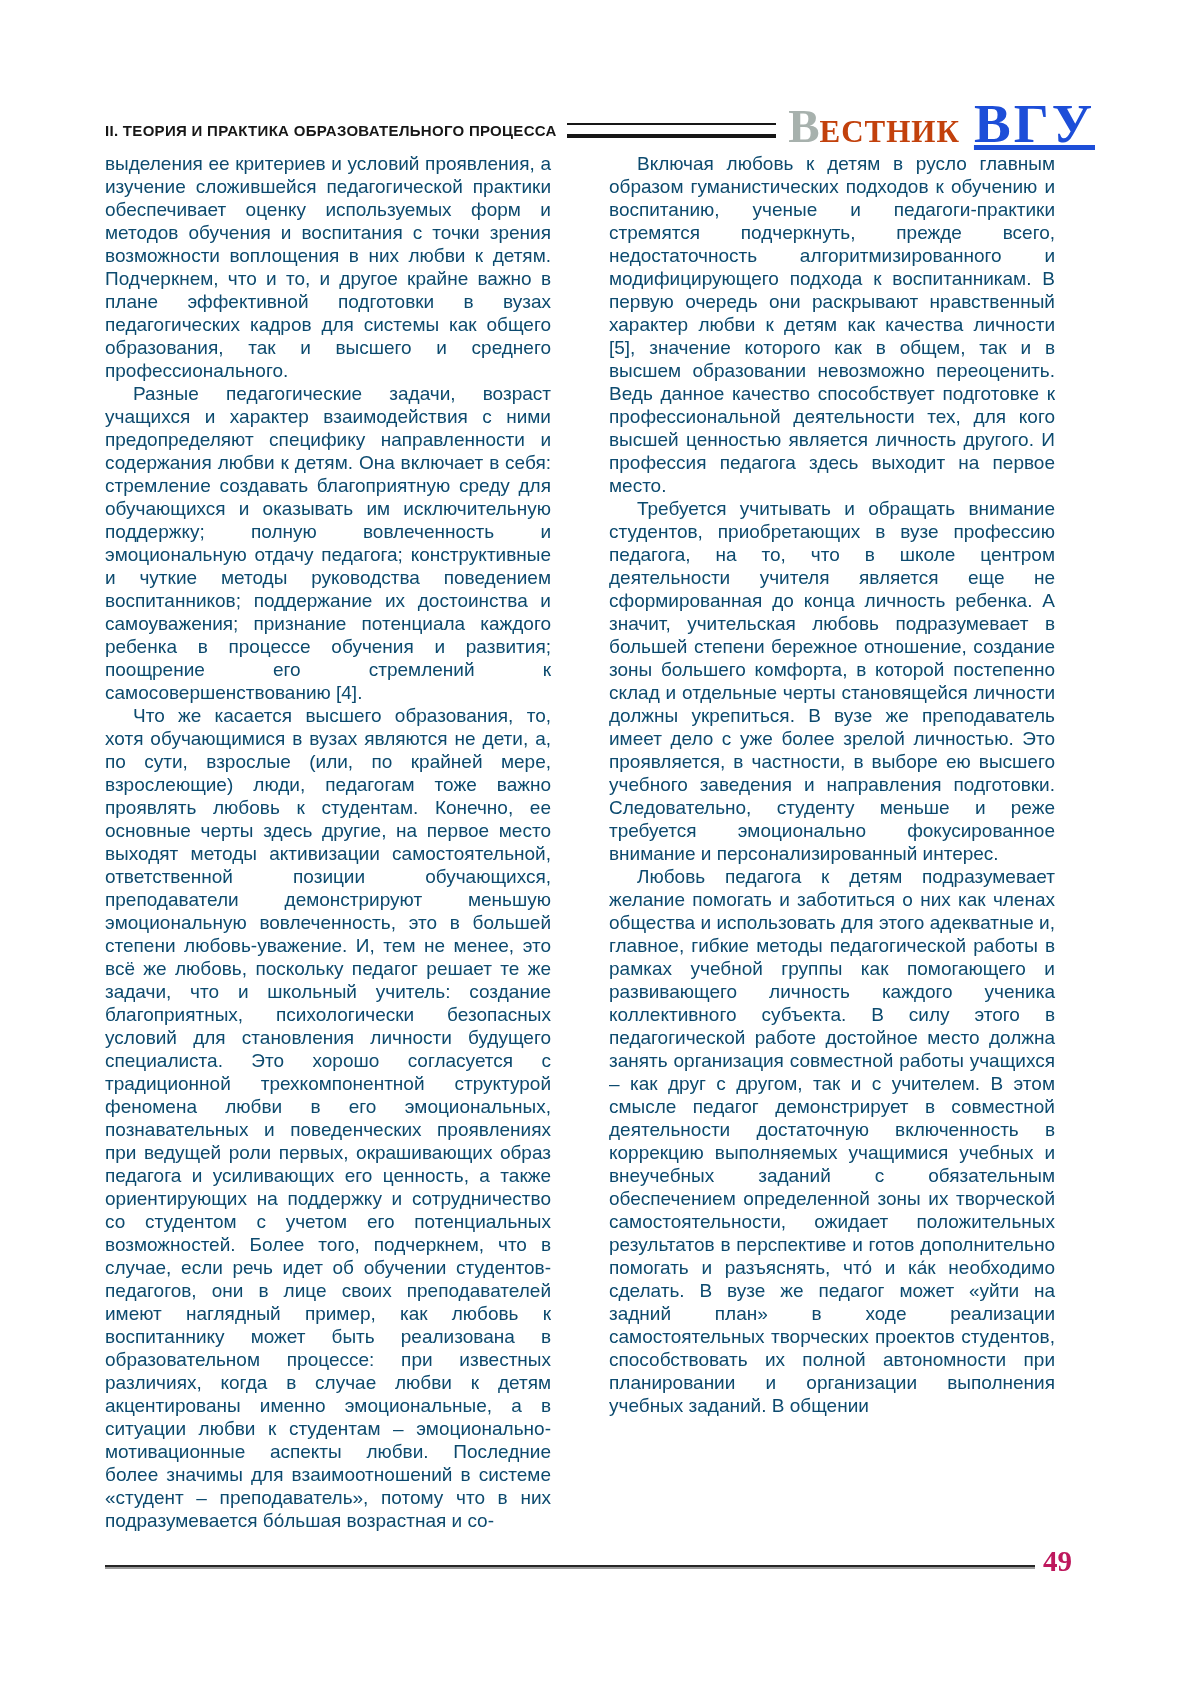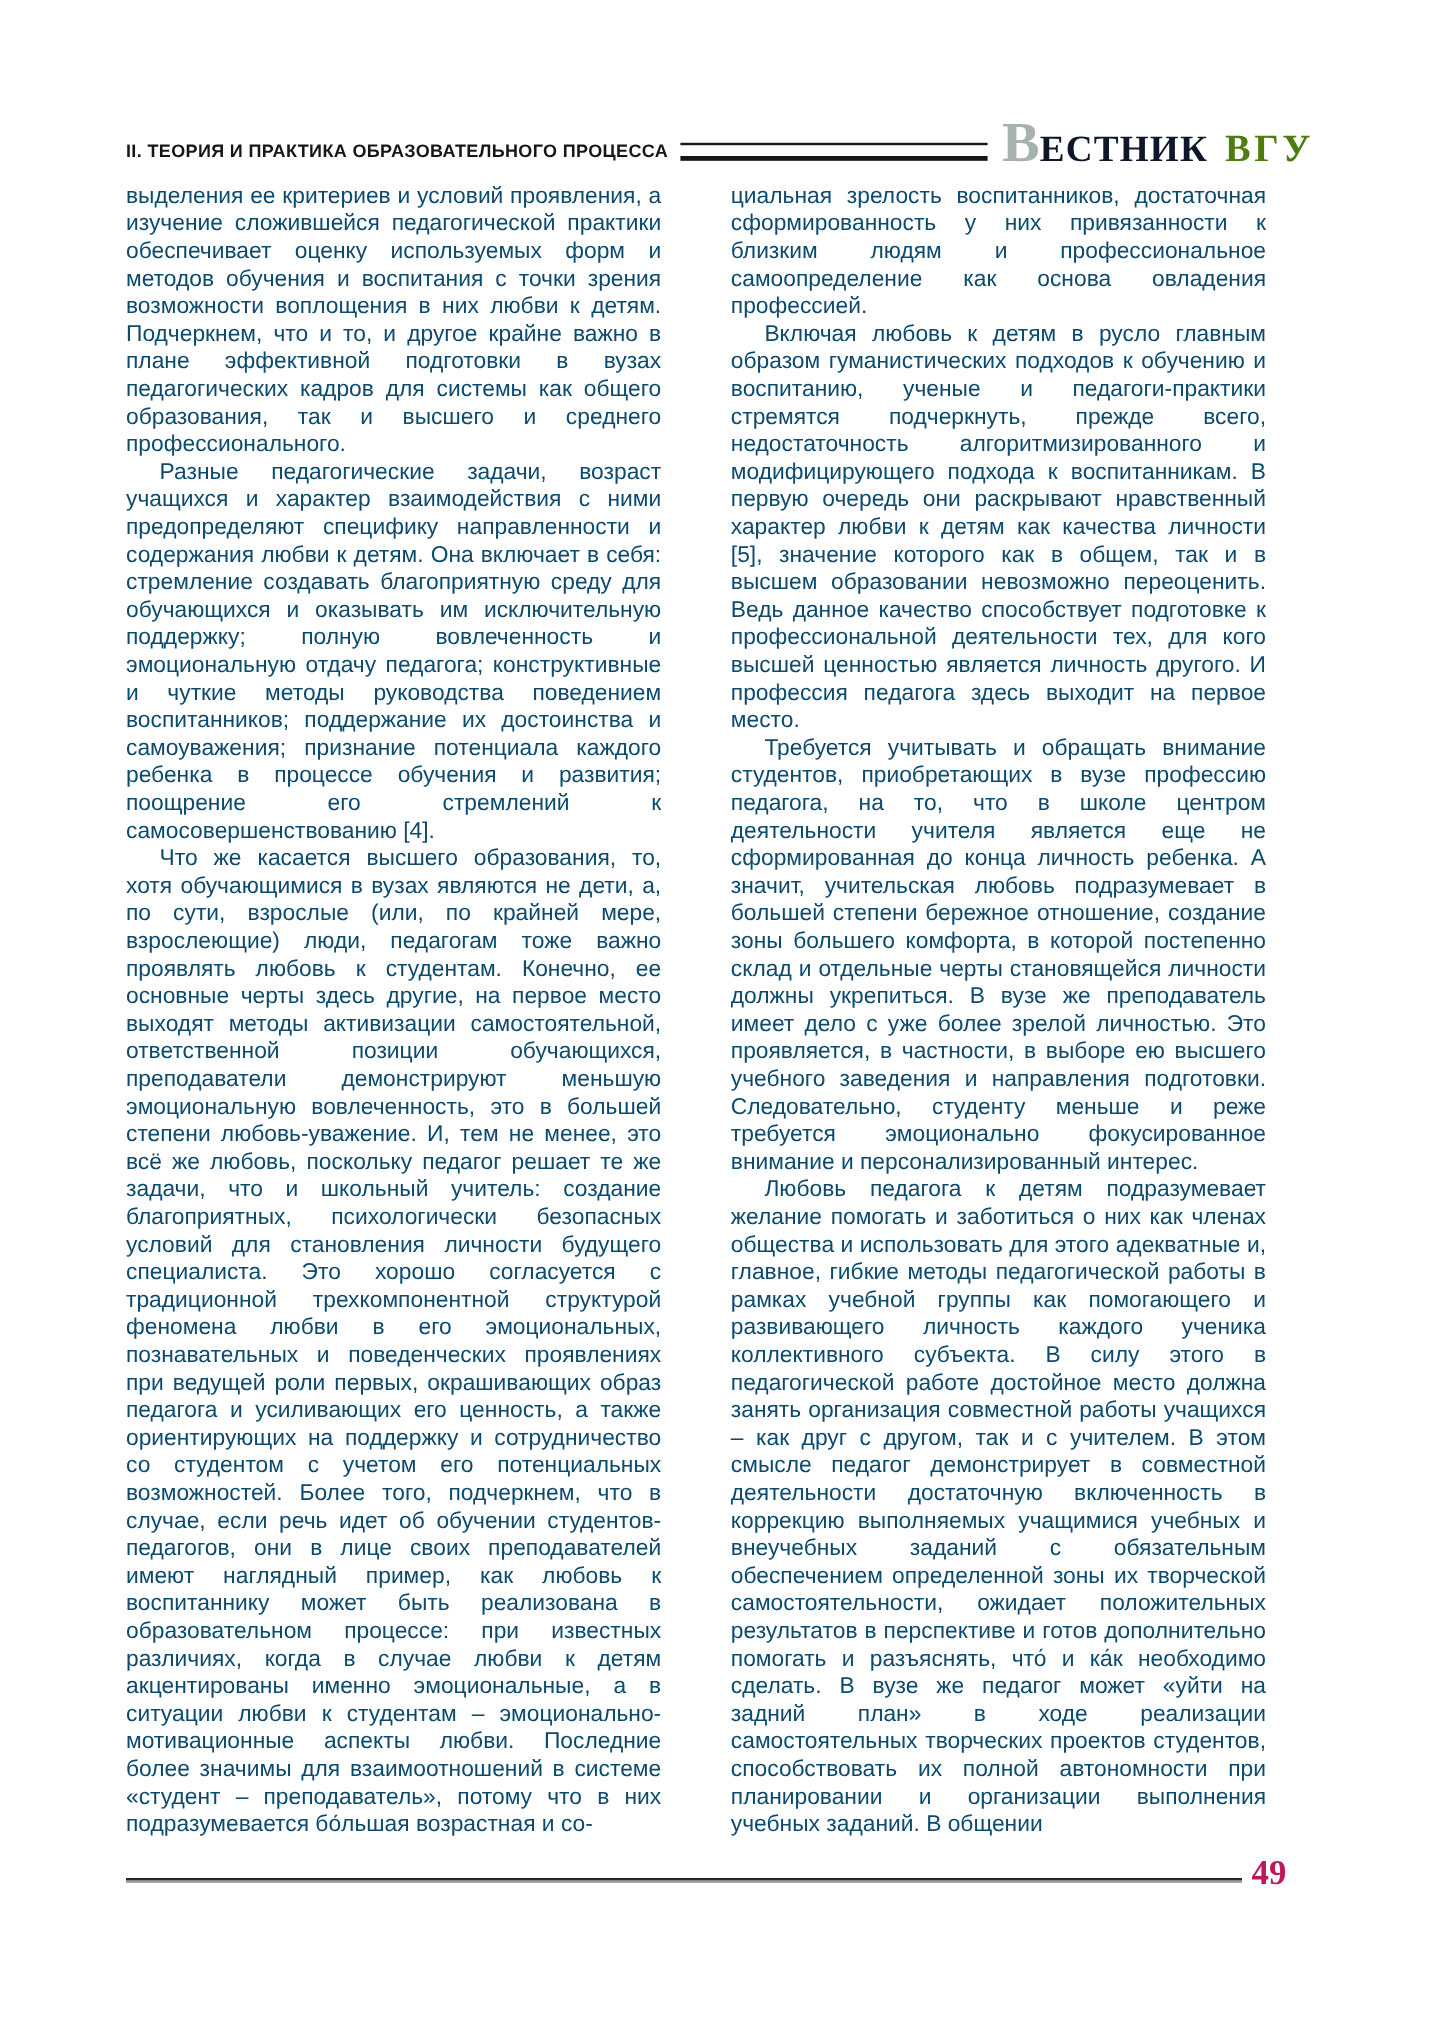--- a/index.html
+++ b/index.html
@@ -39,22 +39,22 @@
   }
   .journal-logo {
     font-family: "Liberation Serif", serif;
     font-weight: bold;
     white-space: nowrap;
     display: flex;
     align-items: baseline;
     line-height: 1;
   }
   .logo-initial { font-size: 47px; color: #a7b1ad; }
-  .logo-rest   { font-size: 31px; color: #0f172a; letter-spacing: 1px; }
-  .logo-abbr   { font-size: 32px; color: #4d7c0f; letter-spacing: 3px; margin-left: 14px; }
+  .logo-rest   { font-size: 31px; color: #c2410c; letter-spacing: 1px; }
+  .logo-abbr   { font-size: 55px; color: #1d4ed8; letter-spacing: 3px; margin-left: 14px; text-decoration: underline; }
 
   
   .article-body {
     position: absolute;
     top: 152px;
     left: 105px;
     width: 950px;
     display: flex;
     gap: 58px;
   }
@@ -106,21 +106,20 @@
     </div>
   </header>
 
   <main class="article-body">
     <div class="col">
       <p class="no-indent">выделения ее критериев и условий проявления, а изучение сложившейся педагогической практики обеспечивает оценку используемых форм и методов обучения и воспитания с точки зрения возможности воплощения в них любви к детям. Подчеркнем, что и то, и другое крайне важно в плане эффективной подготовки в вузах педагогических кадров для системы как общего образования, так и высшего и среднего профессионального.</p>
       <p>Разные педагогические задачи, возраст учащихся и характер взаимодействия с ними предопределяют специфику направленности и содержания любви к детям. Она включает в себя: стремление создавать благоприятную среду для обучающихся и оказывать им исключительную поддержку; полную вовлеченность и эмоциональную отдачу педагога; конструктивные и чуткие методы руководства поведением воспитанников; поддержание их достоинства и самоуважения; признание потенциала каждого ребенка в процессе обучения и развития; поощрение его стремлений к самосовершенствованию [4].</p>
       <p>Что же касается высшего образования, то, хотя обучающимися в вузах являются не дети, а, по сути, взрослые (или, по крайней мере, взрослеющие) люди, педагогам тоже важно проявлять любовь к студентам. Конечно, ее основные черты здесь другие, на первое место выходят методы активизации самостоятельной, ответственной позиции обучающихся, преподаватели демонстрируют меньшую эмоциональную вовлеченность, это в большей степени любовь-уважение. И, тем не менее, это всё же любовь, поскольку педагог решает те же задачи, что и школьный учитель: создание благоприятных, психологически безопасных условий для становления личности будущего специалиста. Это хорошо согласуется с традиционной трехкомпонентной структурой феномена любви в его эмоциональных, познавательных и поведенческих проявлениях при ведущей роли первых, окрашивающих образ педагога и усиливающих его ценность, а также ориентирующих на поддержку и сотрудничество со студентом с учетом его потенциальных возможностей. Более того, подчеркнем, что в случае, если речь идет об обучении студентов-педагогов, они в лице своих преподавателей имеют наглядный пример, как любовь к воспитаннику может быть реализована в образовательном процессе: при известных различиях, когда в случае любви к детям акцентированы именно эмоциональные, а в ситуации любви к студентам – эмоционально-мотивационные аспекты любви. Последние более значимы для взаимоотношений в системе «студент – преподаватель», потому что в них подразумевается бо́льшая возрастная и со-</p>
     </div>
     <div class="col">
-      <p class="no-indent">циальная зрелость воспитанников, достаточная сформированность у них привязанности к близким людям и профессиональное самоопределение как основа овладения профессией.</p>
       <p>Включая любовь к детям в русло главным образом гуманистических подходов к обучению и воспитанию, ученые и педагоги-практики стремятся подчеркнуть, прежде всего, недостаточность алгоритмизированного и модифицирующего подхода к воспитанникам. В первую очередь они раскрывают нравственный характер любви к детям как качества личности [5], значение которого как в общем, так и в высшем образовании невозможно переоценить. Ведь данное качество способствует подготовке к профессиональной деятельности тех, для кого высшей ценностью является личность другого. И профессия педагога здесь выходит на первое место.</p>
       <p>Требуется учитывать и обращать внимание студентов, приобретающих в вузе профессию педагога, на то, что в школе центром деятельности учителя является еще не сформированная до конца личность ребенка. А значит, учительская любовь подразумевает в большей степени бережное отношение, создание зоны большего комфорта, в которой постепенно склад и отдельные черты становящейся личности должны укрепиться. В вузе же преподаватель имеет дело с уже более зрелой личностью. Это проявляется, в частности, в выборе ею высшего учебного заведения и направления подготовки. Следовательно, студенту меньше и реже требуется эмоционально фокусированное внимание и персонализированный интерес.</p>
       <p>Любовь педагога к детям подразумевает желание помогать и заботиться о них как членах общества и использовать для этого адекватные и, главное, гибкие методы педагогической работы в рамках учебной группы как помогающего и развивающего личность каждого ученика коллективного субъекта. В силу этого в педагогической работе достойное место должна занять организация совместной работы учащихся – как друг с другом, так и с учителем. В этом смысле педагог демонстрирует в совместной деятельности достаточную включенность в коррекцию выполняемых учащимися учебных и внеучебных заданий с обязательным обеспечением определенной зоны их творческой самостоятельности, ожидает положительных результатов в перспективе и готов дополнительно помогать и разъяснять, что́ и ка́к необходимо сделать. В вузе же педагог может «уйти на задний план» в ходе реализации самостоятельных творческих проектов студентов, способствовать их полной автономности при планировании и организации выполнения учебных заданий. В общении</p>
     </div>
   </main>
 
   <footer class="page-footer">
     <div class="footer-rule"></div>
     <div class="page-number">49</div>
   </footer>

